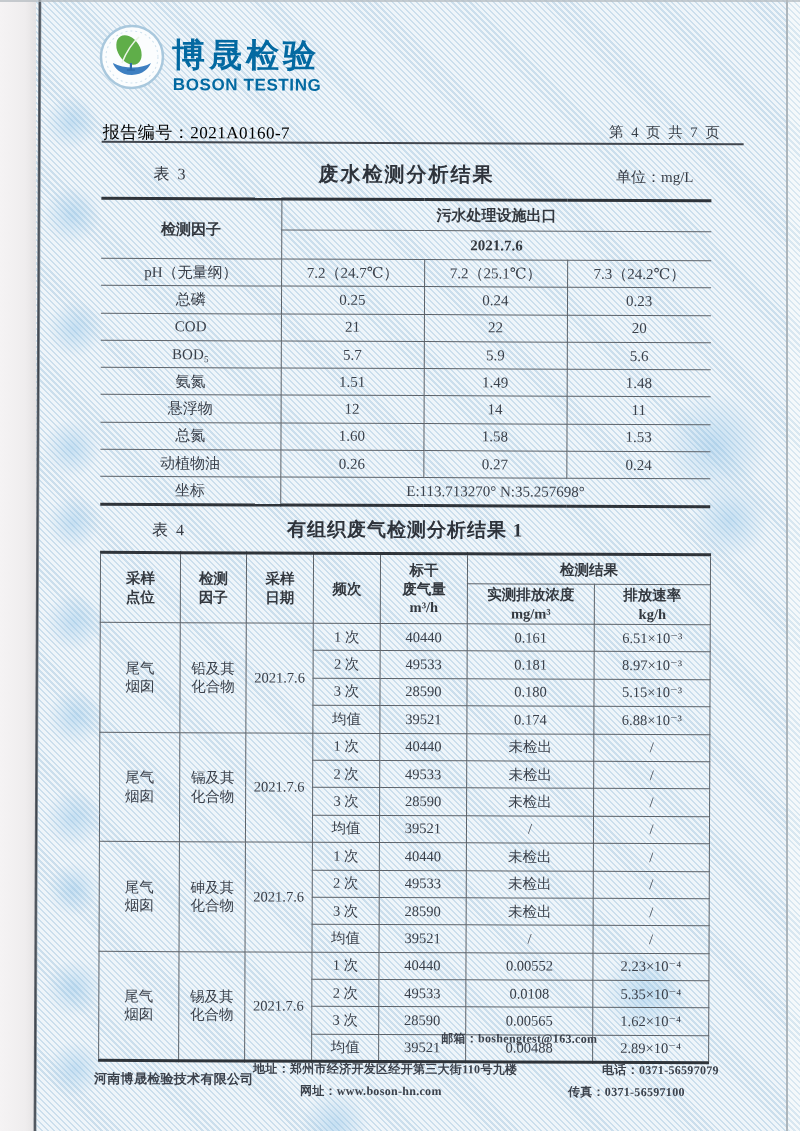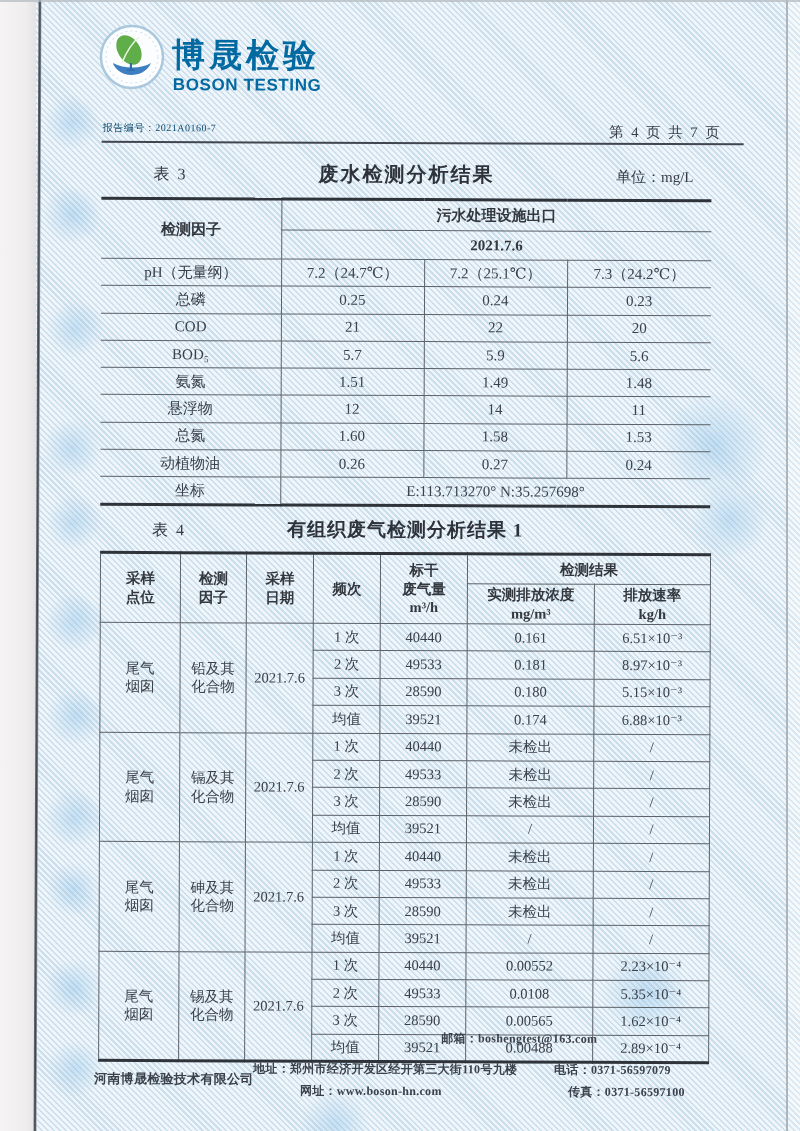--- a/index.html
+++ b/index.html
@@ -33,21 +33,21 @@
     background:radial-gradient(circle, rgba(140,193,231,.42) 0%, rgba(140,193,231,0) 68%);
     filter:blur(1.5px);}
   
   .content{position:absolute;inset:0;transform:rotate(.22deg);transform-origin:400px 565px;}
   
   .logo-cn{position:absolute;left:170px;top:34px;font-size:33px;font-weight:900;color:#0369a1;
     letter-spacing:4px;font-family:"Liberation Sans","DejaVu Sans",sans-serif;}
   .logo-en{position:absolute;left:171px;top:76px;font-size:17px;font-weight:700;color:#0369a1;
     letter-spacing:.6px;font-family:"Liberation Sans","DejaVu Sans",sans-serif;}
   .logo-svg{position:absolute;left:96px;top:24px;}
-  .report-no{position:absolute;left:101px;top:122px;font-size:10px;color:#0c4a6e;letter-spacing:.5px;}
+  .report-no{position:absolute;left:101px;top:122px;font-size:17px;color:#000000;letter-spacing:.5px;}
   .page-ind{position:absolute;left:600px;top:122px;width:120px;font-size:14.5px;color:#3a4049;text-align:right;letter-spacing:2px;}
   .header-rule{position:absolute;left:100px;top:142px;width:642px;height:2px;background:#41464e;}
   
   .cap-tag{position:absolute;font-size:16px;color:#363b44;letter-spacing:2px;}
   .cap-title{position:absolute;left:100px;width:610px;text-align:center;font-weight:700;color:#2e333b;}
   .t3-title{top:161px;font-size:20px;letter-spacing:2px;}
   .t4-title{top:517px;font-size:19px;letter-spacing:1px;}
   .cap-unit{position:absolute;left:540px;top:167px;width:152px;text-align:right;font-size:15px;color:#363b44;}
   
   table{border-collapse:collapse;table-layout:fixed;position:absolute;left:100px;}
@@ -59,21 +59,21 @@
   .bold{font-weight:700;color:#33383f;}
   .preline{white-space:pre-line;line-height:1.28;}
   .t3 .hr1{height:31px;} .t3 .hr2{height:29px;} .t3 .dr{height:27.3px;}
   .t4 .hr1{height:30px;} .t4 .hr2{height:40px;line-height:1.25;} .t4 .dr{height:27.4px;}
   
   .ft{position:absolute;font-size:12px;color:#3b414b;font-weight:600;letter-spacing:.3px;}
   .ft-company{left:96px;top:1071px;font-size:13px;font-family:Liberation Mono, monospace;}
   .ft-addr{left:255px;top:1061px;}
   .ft-web{left:255px;top:1083px;padding-left:47px;}
   .ft-mail{left:443px;top:1030px;}
-  .ft-tel{left:556px;top:1061px;}
+  .ft-tel{left:604px;top:1061px;}
   .ft-fax{left:570px;top:1083px;}
 </style>
 </head>
 <body>
 
 <div class="page-bg"></div>
 
 <div>
   <div class="wm" style="left:44px;top:95px;width:55px;height:55px;"></div>
   <div class="wm" style="left:42px;top:185px;width:60px;height:60px;"></div>

